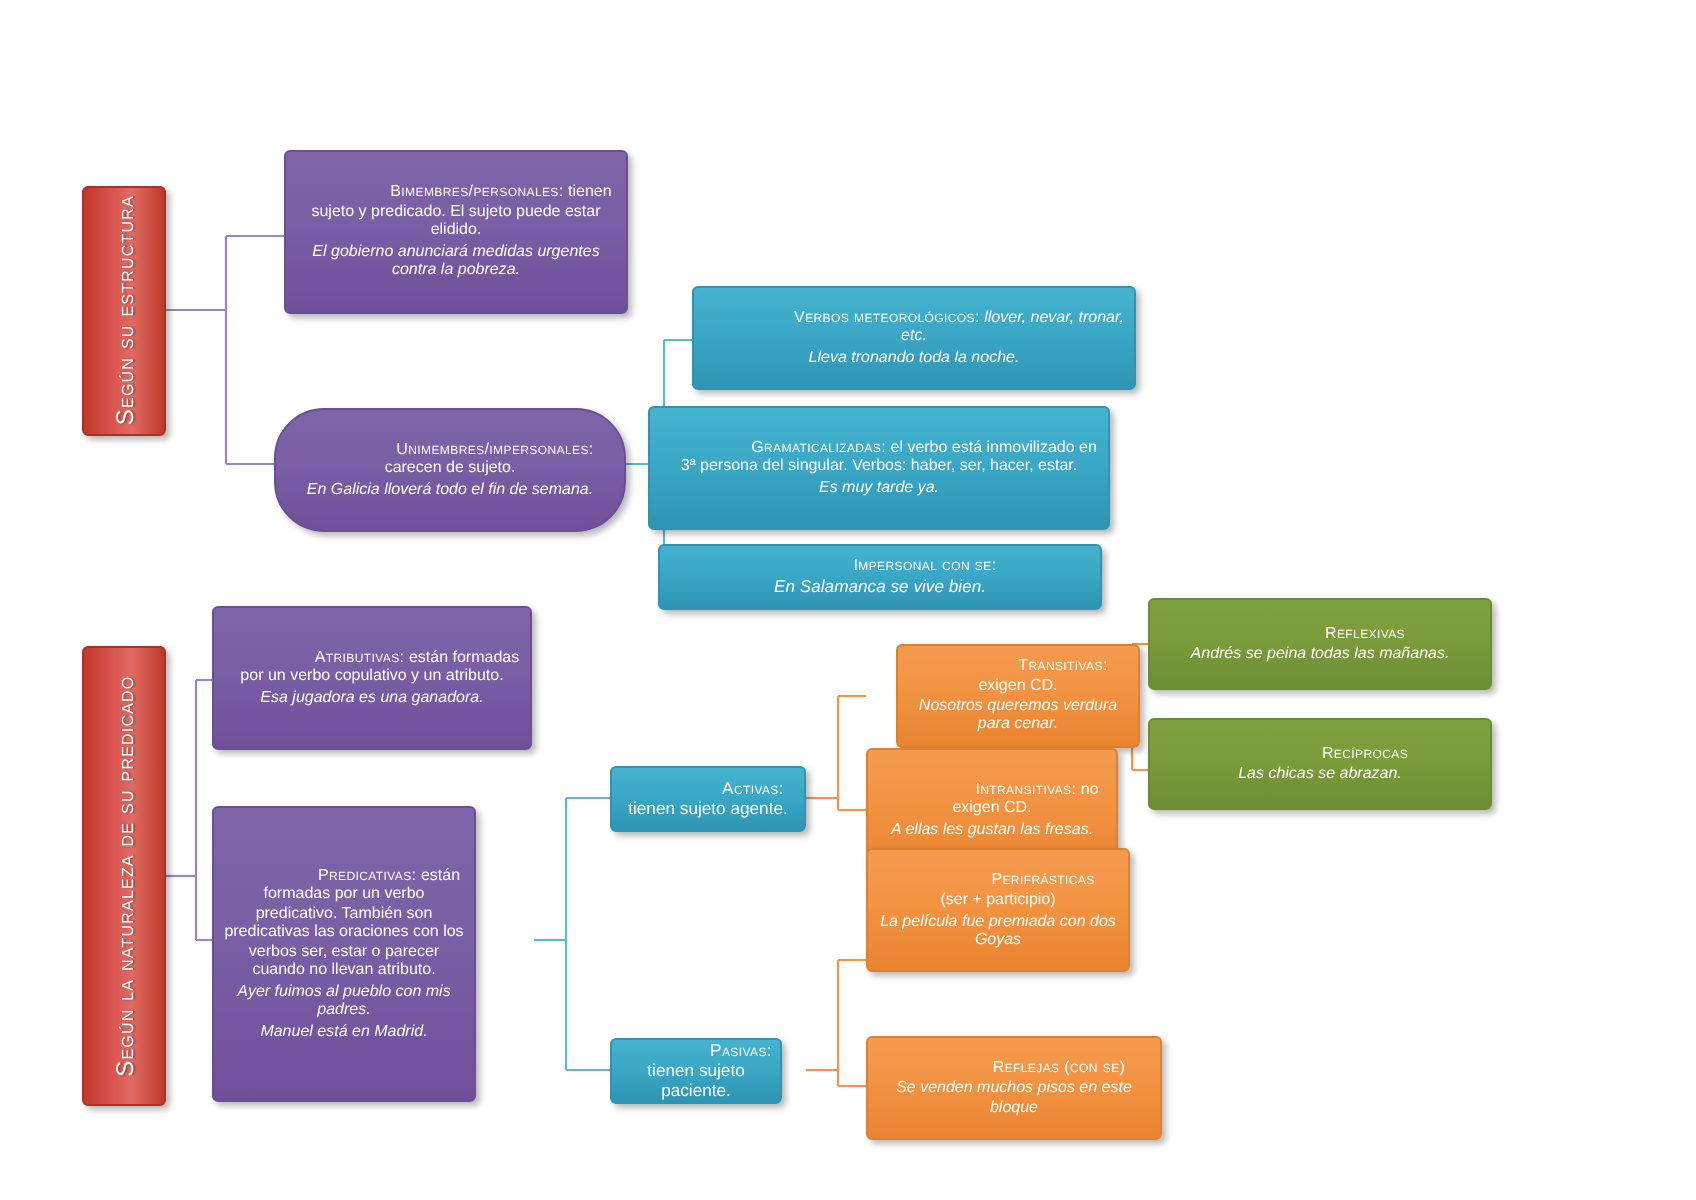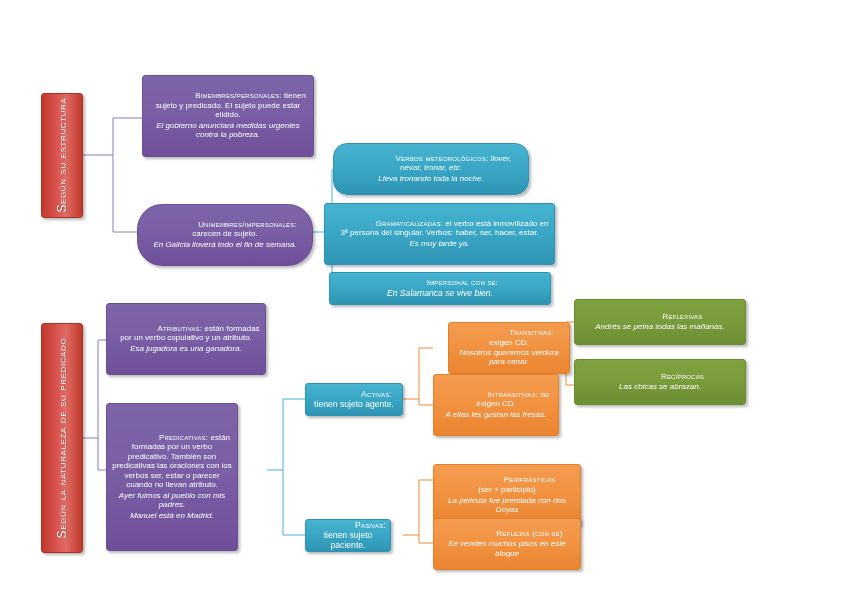--- a/index.html
+++ b/index.html
@@ -156,21 +156,21 @@
     <p class="t85 ex">El gobierno anunciará medidas urgentes contra la pobreza.</p>
   </div>
 
   <div class="node purple" style="left:137px; top:204px; width:176px; height:62px;border-radius:25px;">
     <p class="t85">
       <span class="ttl">Unimembres/impersonales:</span><span> carecen de sujeto.</span>
     </p>
     <p class="t85 ex">En Galicia lloverá todo el fin de semana.</p>
   </div>
 
-  <div class="node blue" style="left:333px; top:143px; width:196px; height:52px;border-radius:14px;">
+  <div class="node blue" style="left:346px; top:143px; width:222px; height:52px;">
     <p class="t85">
       <span class="ttl">Verbos meteorológicos:</span><span class="ex"> llover, nevar, tronar, etc.</span>
     </p>
     <p class="t85 ex">Lleva tronando toda la noche.</p>
   </div>
 
   <div class="node blue" style="left:324px; top:203px; width:231px; height:62px;">
     <p class="t85">
       <span class="ttl">Gramaticalizadas:</span><span> el verbo está inmovilizado en 3ª persona del singular. Verbos: haber, ser, hacer, estar.</span>
     </p>
@@ -216,21 +216,21 @@
     <p class="t85 ex">Nosotros queremos verdura para cenar.</p>
   </div>
 
   <div class="node orange" style="left:433px; top:374px; width:126px; height:62px;">
     <p class="t85">
       <span class="ttl">Intransitivas:</span><span> no exigen CD.</span>
     </p>
     <p class="t85 ex">A ellas les gustan las fresas.</p>
   </div>
 
-  <div class="node orange" style="left:433px; top:464px; width:148px; height:62px;">
+  <div class="node orange" style="left:433px; top:424px; width:132px; height:62px;">
     <p class="t85 ttl">Perifrásticas</p>
     <p class="t85">(ser + participio)</p>
     <p class="t85 ex">La película fue premiada con dos Goyas</p>
   </div>
 
   <div class="node orange" style="left:433px; top:518px; width:148px; height:52px;">
     <p class="t85 ttl">Reflejas (con se)</p>
     <p class="t85 ex">Se venden muchos pisos en este bloque</p>
   </div>
 

